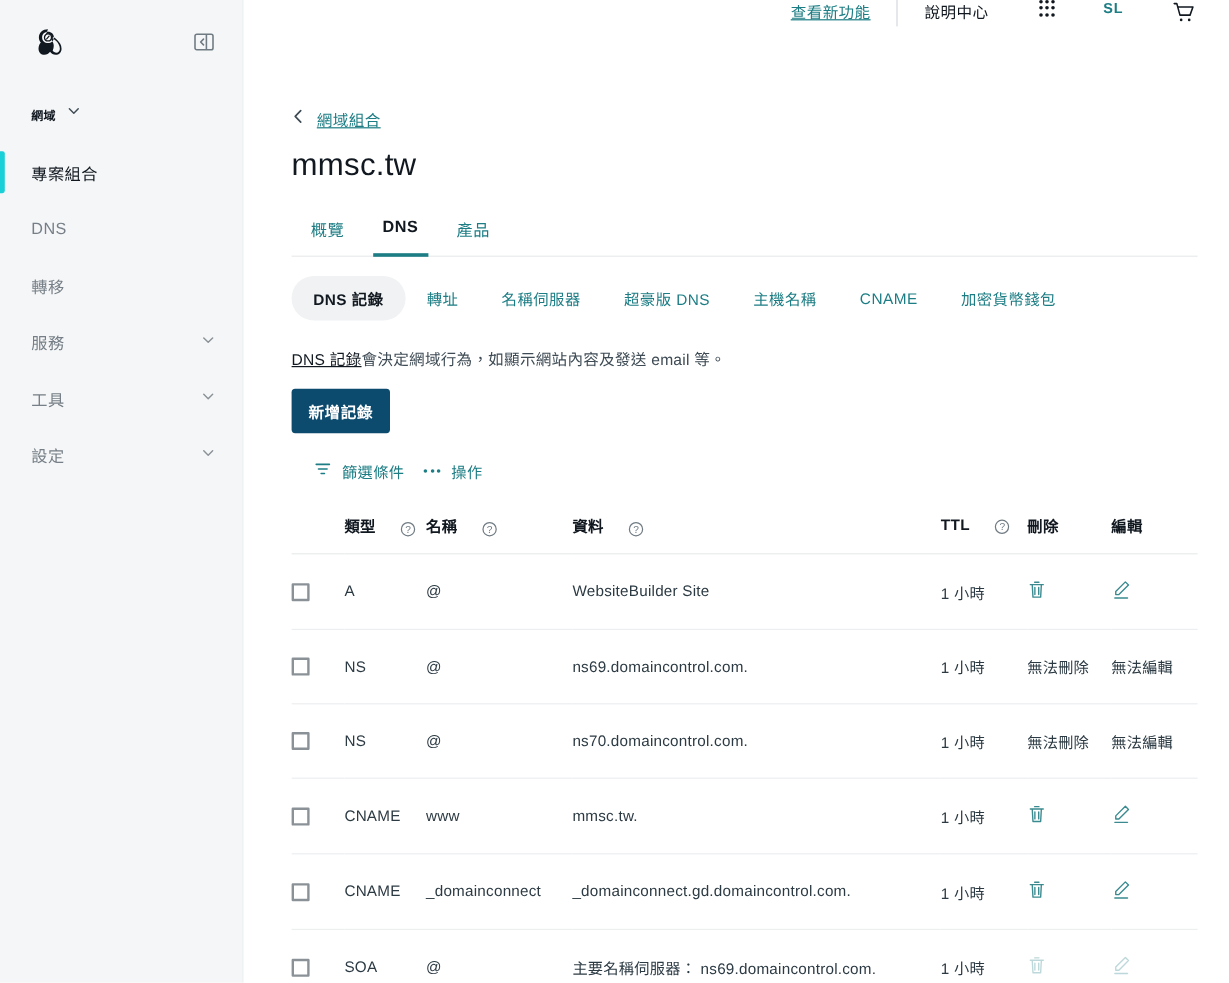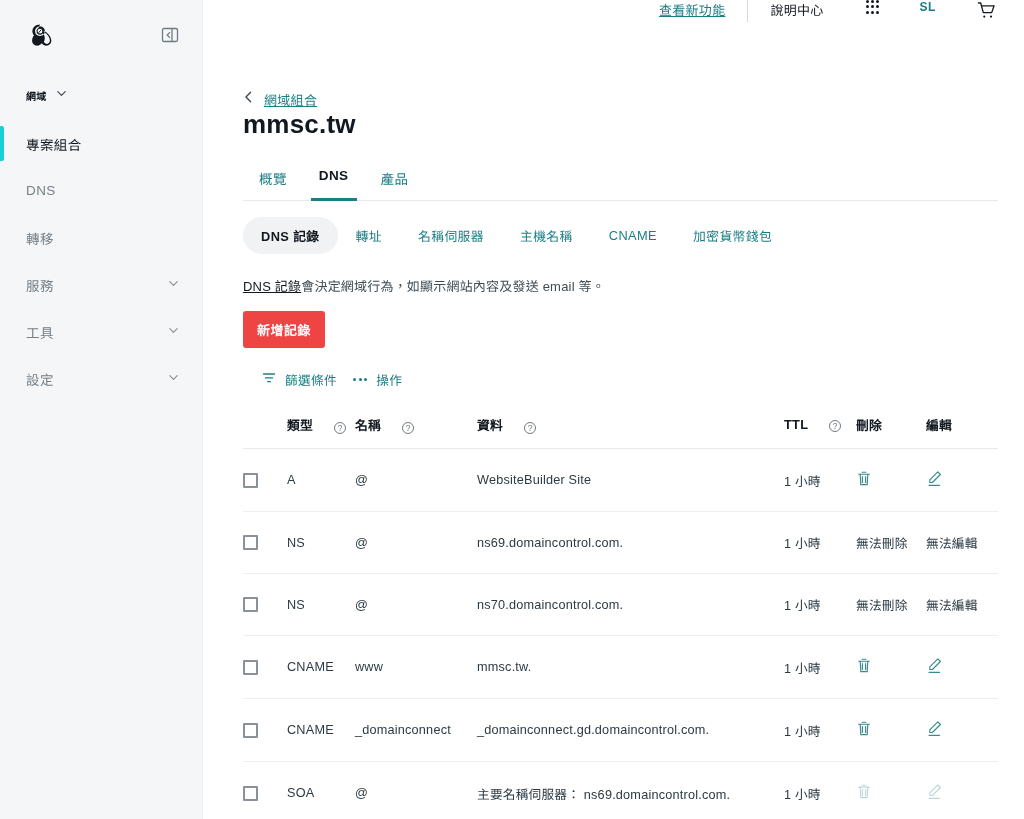--- a/index.html
+++ b/index.html
@@ -85,22 +85,22 @@
 
   .breadcrumb {
     display: flex; align-items: flex-start; gap: 10px; margin-top: 20px;
   }
   .bc-arrow { color: #4d5a63; font-size: 15px; line-height: 1; }
   .bc-link {
     font-size: 13px; color: #1c7d84; text-decoration: underline; cursor: pointer;
     letter-spacing: .3px;
   }
   .page-title {
-    font-size: 26px; color: #111820; letter-spacing: .2px;
-    font-weight: bold;
+    font-size: 26px; color: #111820; margin-top: 13px; letter-spacing: .2px;
+    font-weight: normal;
   }
 
   
   .tabs {
     display: flex; gap: 0; margin-top: 22px;
     border-bottom: 1px solid #e8eaec;
   }
   .tab {
     padding: 6px 16px 12px 16px;
     font-size: 13.5px; color: #1c7d84; cursor: pointer;
@@ -121,21 +121,21 @@
   }
   .pill.active { background: #f0f2f3; color: #111820; font-weight: bold; }
 
   .desc {
     margin-top: 22px; font-size: 13px; color: #3e4b54; letter-spacing: .2px;
   }
   .desc a { color: #111820; text-decoration: underline; cursor: pointer; }
 
   .btn-primary {
     margin-top: 16px;
-    display: inline-block; background: #ef4444; color: #ffffff;
+    display: inline-block; background: #0c4a6e; color: #ffffff;
     font-size: 13px; font-weight: bold; border: none; border-radius: 3px;
     padding: 9px 14px; cursor: pointer; letter-spacing: .5px;
   }
 
   .toolrow { display: flex; gap: 16px; margin-top: 22px; padding-left: 19px; }
   .tool {
     display: flex; align-items: center; gap: 9px;
     font-size: 12.7px; color: #1c7d84; cursor: pointer; letter-spacing: .3px;
   }
   .dots3 { display: flex; gap: 2.6px; }
@@ -295,20 +295,21 @@
       <div class="tabs">
         <div class="tab">概覽</div>
         <div class="tab active">DNS</div>
         <div class="tab">產品</div>
       </div>
 
       <div class="pills">
         <div class="pill active">DNS 記錄</div>
         <div class="pill">轉址</div>
         <div class="pill">名稱伺服器</div>
+        <div class="pill">超豪版 DNS</div>
         <div class="pill">主機名稱</div>
         <div class="pill">CNAME</div>
         <div class="pill">加密貨幣錢包</div>
       </div>
 
       <p class="desc">
         <a>DNS 記錄</a><span>會決定網域行為，如顯示網站內容及發送 email 等。</span>
       </p>
 
       <button class="btn-primary">新增記錄</button>

